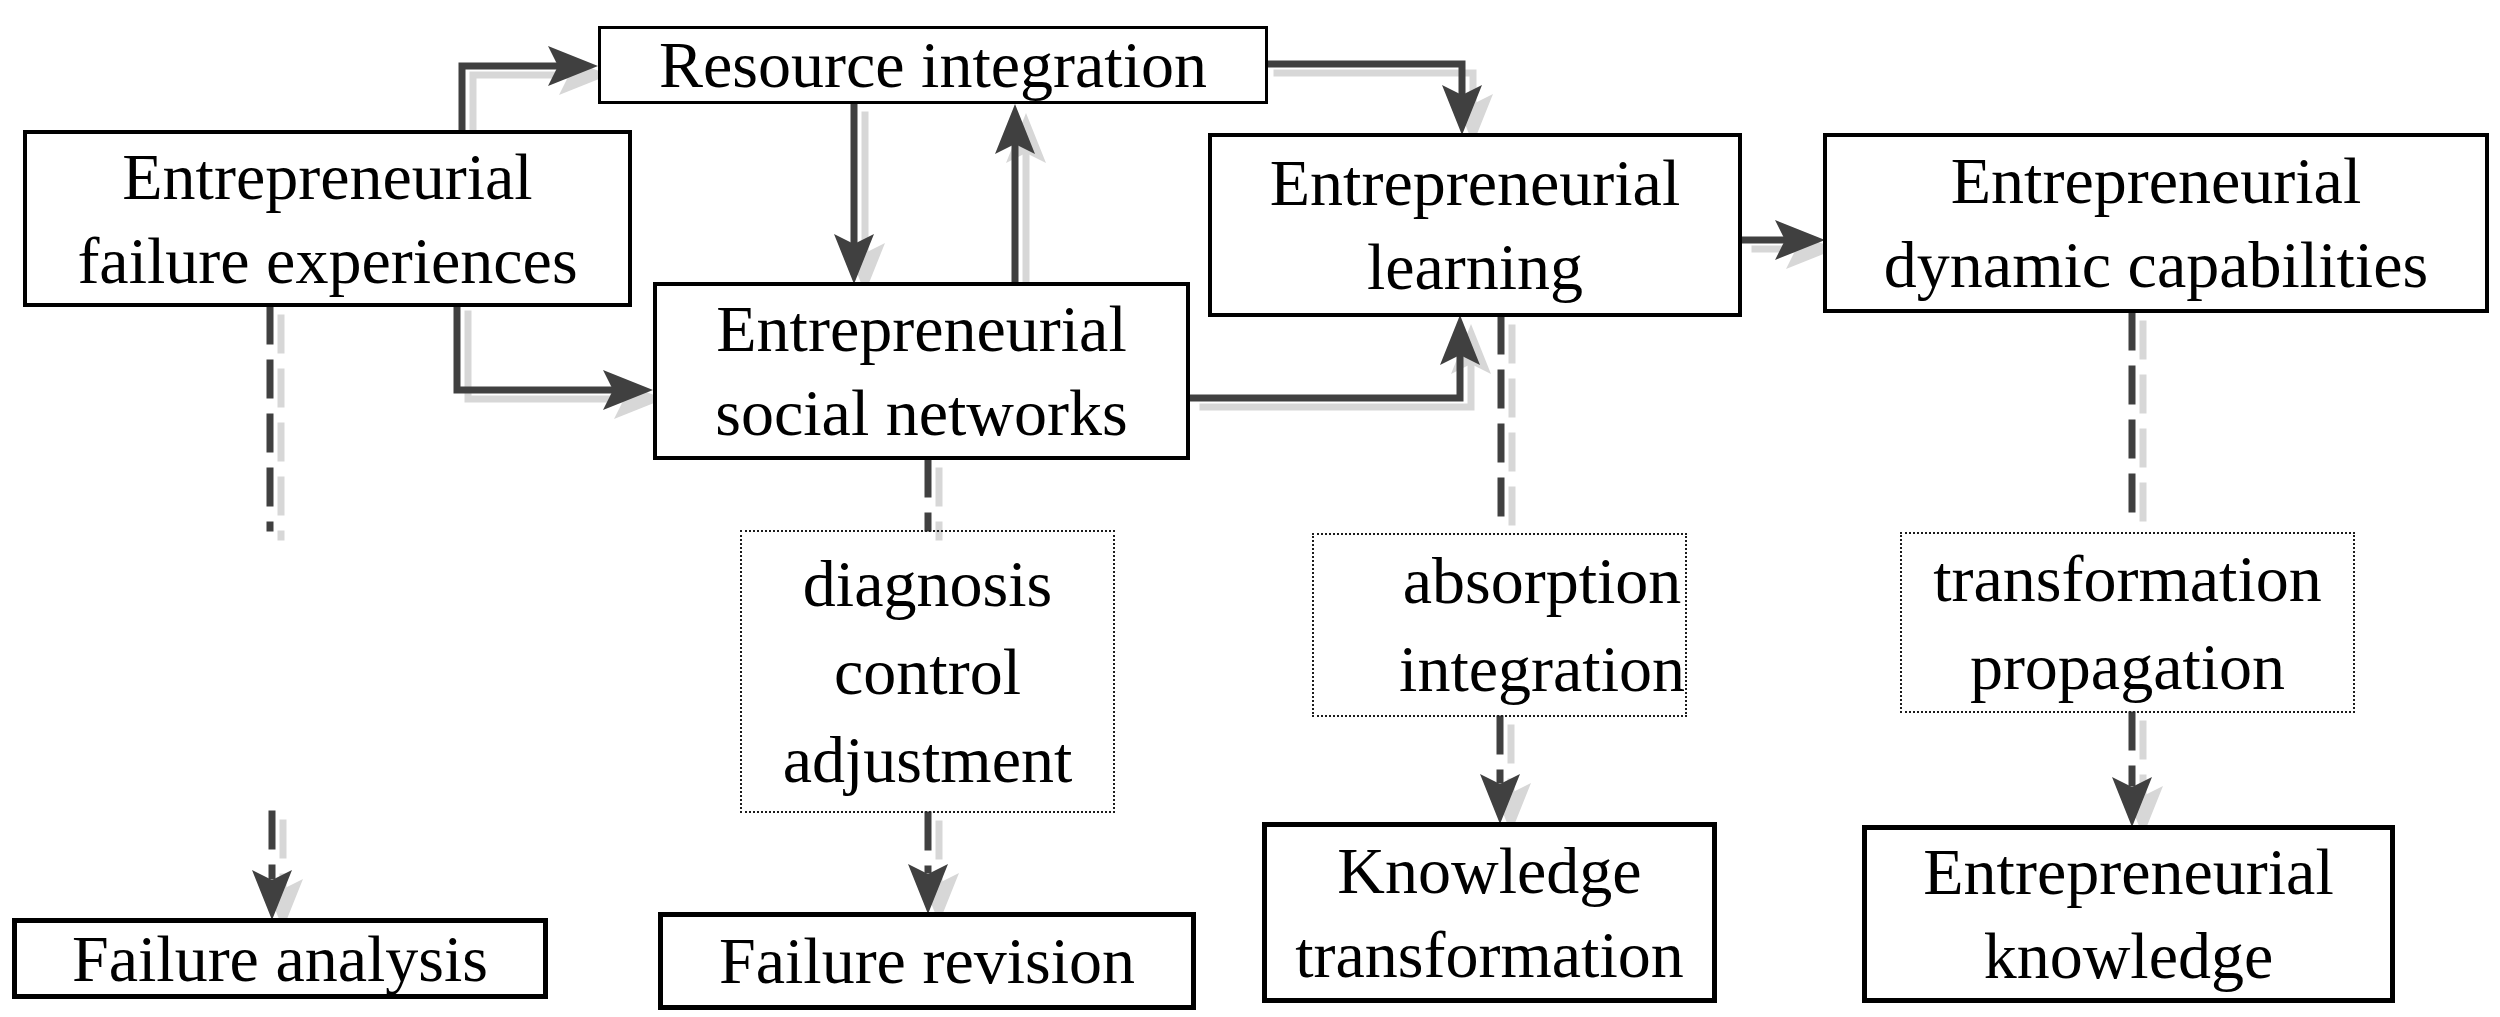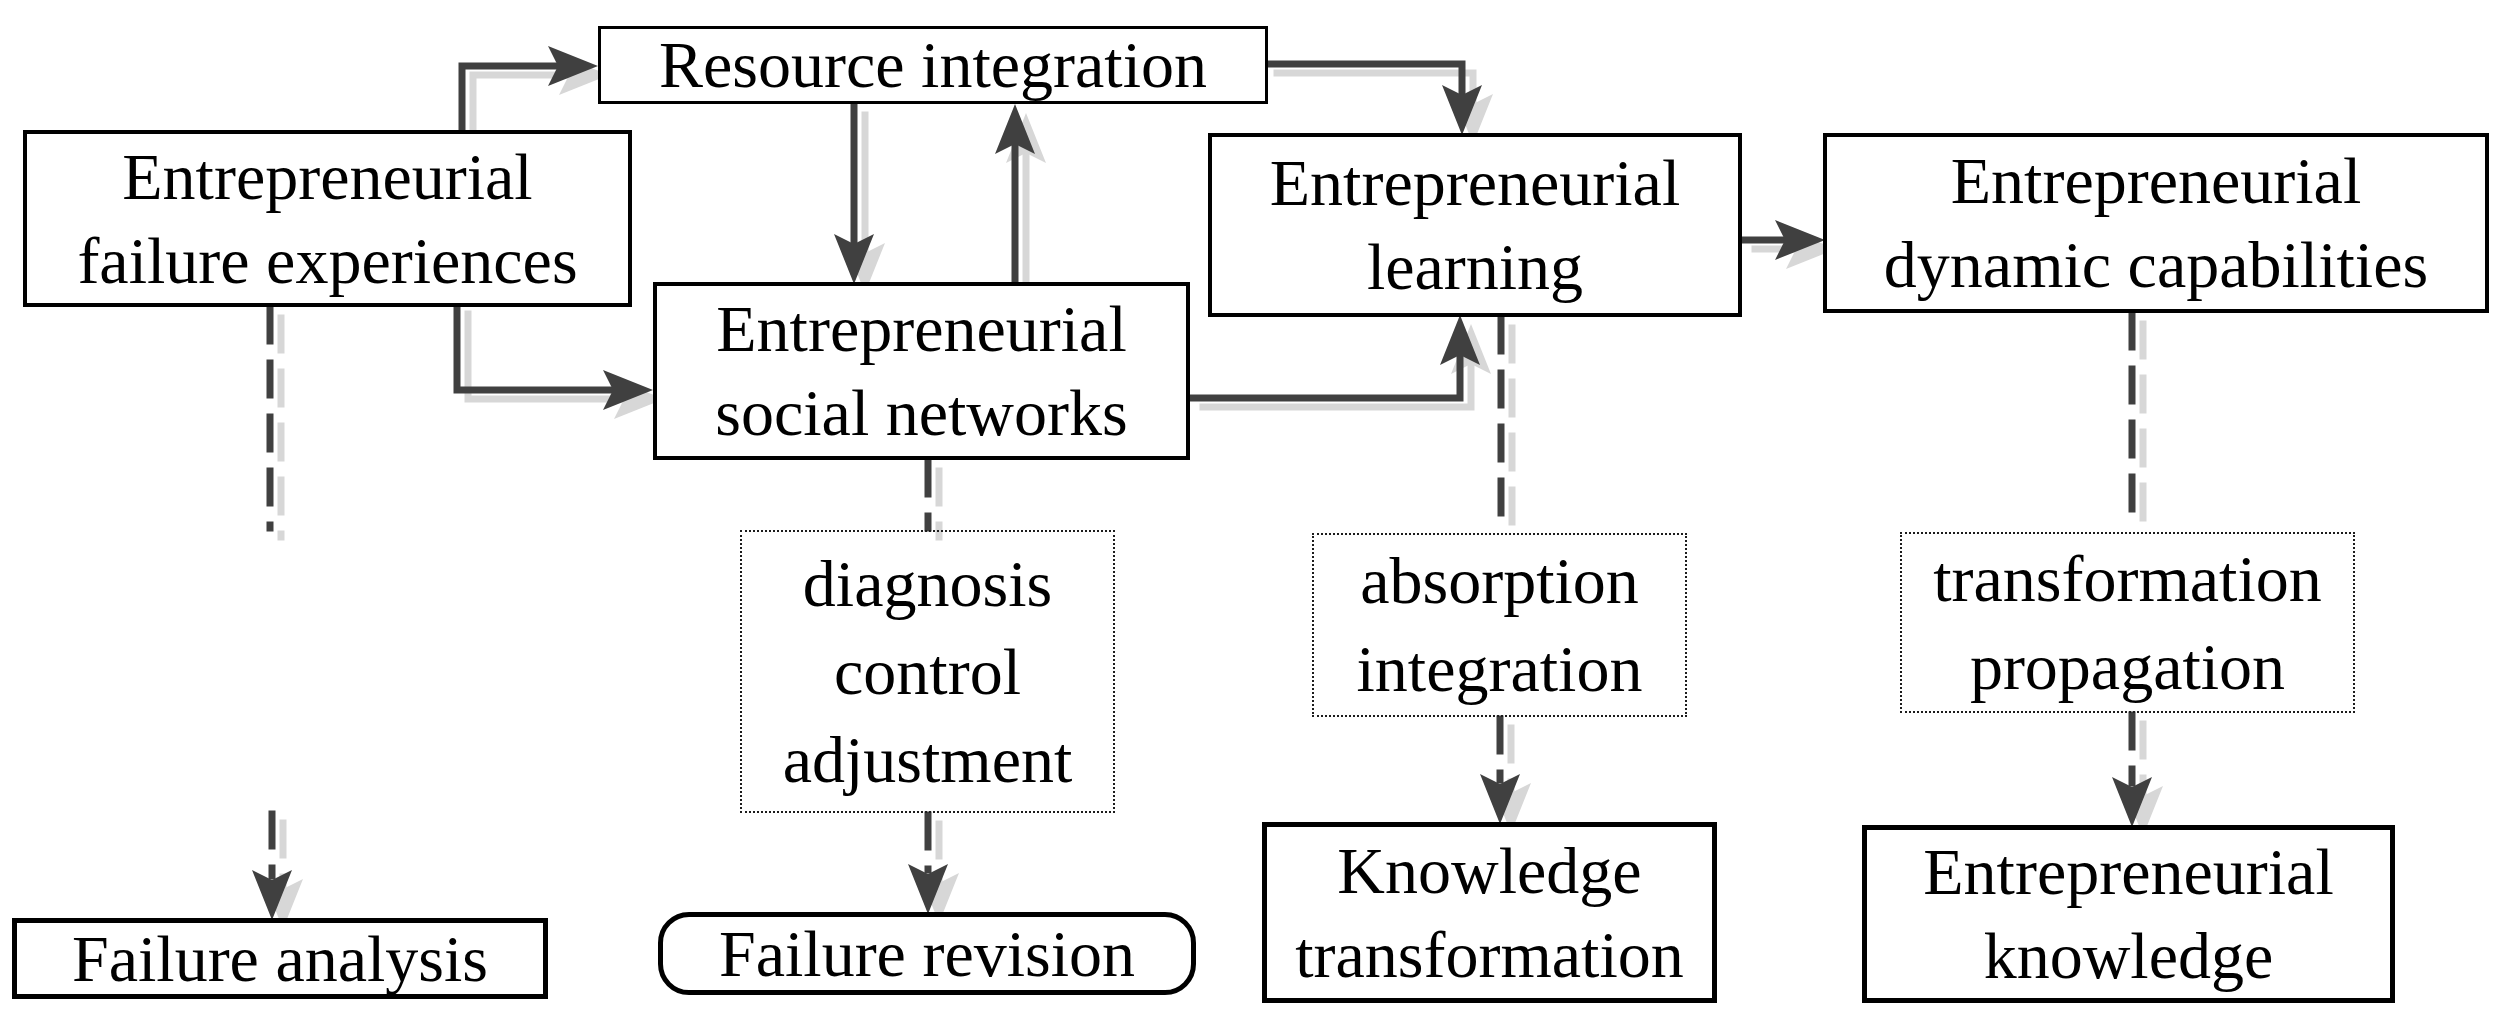--- a/index.html
+++ b/index.html
@@ -97,35 +97,35 @@
 dynamic capabilities</span>
   </div>
 
 
   <div class="box dotted-box" style="left:740px;top:530px;width:375px;height:283px;">
     <span class="label">diagnosis
 control
 adjustment</span>
   </div>
 
-  <div class="box dotted-box" style="left:1312px;top:533px;width:375px;height:184px;">
+  <div class="box dotted-box" style="left:1312px;top:533px;width:375px;height:184px;justify-content:flex-end;">
     <span class="label">absorption
 integration</span>
   </div>
 
   <div class="box dotted-box" style="left:1900px;top:532px;width:455px;height:181px;">
     <span class="label">transformation
 propagation</span>
   </div>
 
   <div class="box solid-box thick-border" style="left:12px;top:918px;width:536px;height:81px;">
     <span class="label">Failure analysis</span>
   </div>
 
-  <div class="box solid-box thick-border" style="left:658px;top:912px;width:538px;height:83px;border-radius:31px;">
+  <div class="box solid-box thick-border" style="left:658px;top:912px;width:538px;height:98px;">
     <span class="label">Failure revision</span>
   </div>
 
   <div class="box solid-box thick-border" style="left:1262px;top:822px;width:455px;height:181px;">
     <span class="label">Knowledge
 transformation</span>
   </div>
 
   <div class="box solid-box thick-border" style="left:1862px;top:825px;width:533px;height:178px;">
     <span class="label">Entrepreneurial

